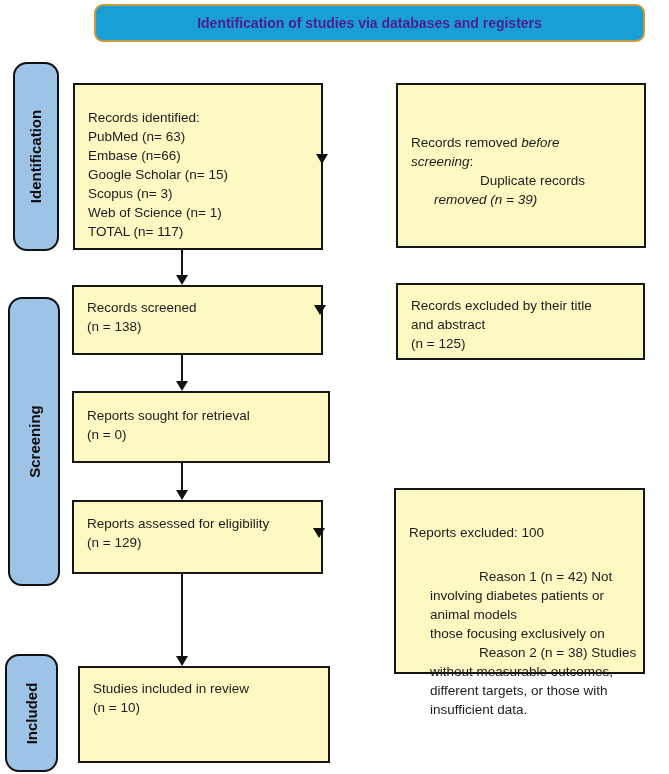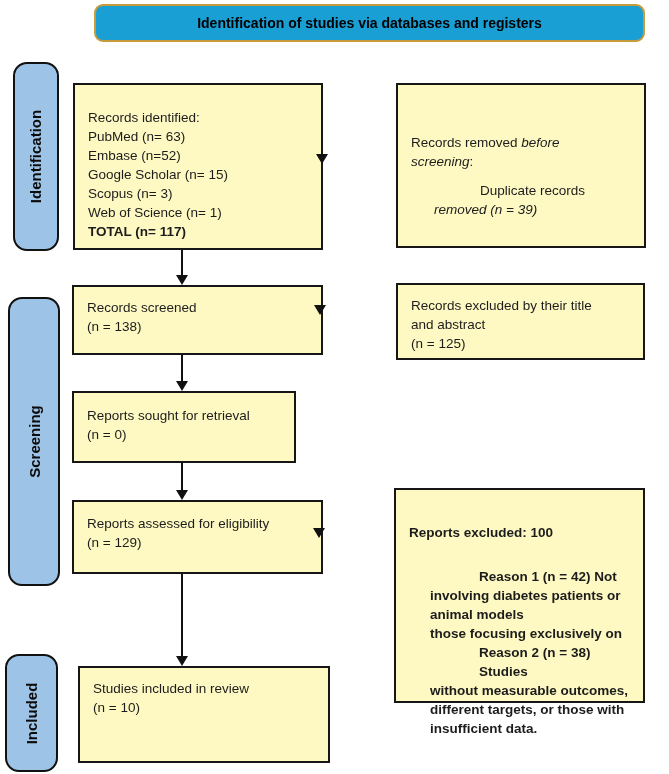--- a/index.html
+++ b/index.html
@@ -5,47 +5,47 @@
   html,body{margin:0;padding:0;background:#fff;}
   .canvas{
     position:relative;width:669px;height:774px;background:#fff;
     font-family:"Liberation Sans",sans-serif;color:#111;overflow:hidden;
   }
   
   .banner{
     position:absolute;left:94px;top:4px;width:551px;height:38px;
     box-sizing:border-box;background:#1A9FD5;border:2px solid #C79A3C;border-radius:9px;
     display:flex;align-items:center;justify-content:center;
-    font-weight:bold;font-size:14px;color:#000000;
+    font-weight:bold;font-size:14px;color:#4c1d95;
   }
   
   .stage{
     position:absolute;box-sizing:border-box;background:#9DC3E6;
     border:2.5px solid #111;border-radius:14px;
     display:flex;align-items:center;justify-content:center;
   }
   .stage .vtext{transform:rotate(-90deg);white-space:nowrap;font-weight:bold;font-size:15px;color:#0b0b0b;}
   #stage-identification{left:13px;top:62px;width:46px;height:189px;}
   #stage-screening{left:8px;top:297px;width:52px;height:289px;}
   #stage-included{left:5px;top:654px;width:53px;height:118px;}
   
   .fbox{
     position:absolute;box-sizing:border-box;background:#fef9c3;
     border:2.5px solid #161616;font-size:13.5px;line-height:19px;color:#1c1c1c;
   }
   #box1{left:73px;top:83px;width:250px;height:167px;padding:23px 8px 0 13px;}
   #box2{left:72px;top:285px;width:251px;height:70px;padding:11px 8px 0 13px;}
-  #box3{left:72px;top:391px;width:224px;height:72px;padding:13px 8px 0 13px;}
+  #box3{left:72px;top:391px;width:258px;height:72px;padding:13px 8px 0 13px;}
   #box4{left:72px;top:500px;width:251px;height:74px;padding:12px 8px 0 13px;}
   #box5{left:78px;top:666px;width:252px;height:97px;padding:11px 8px 0 13px;}
   #rbox1{left:396px;top:83px;width:250px;height:165px;padding:48px 6px 0 13px;}
   #rbox2{left:396px;top:283px;width:249px;height:77px;padding:11px 6px 0 13px;}
-  #rbox3{left:394px;top:488px;width:251px;height:215px;padding:33px 6px 0 13px;font-weight:bold;}
-  .b{font-weight:bold;}
-  .ind-a{padding-left:69px;margin-top:10px;}   
+  #rbox3{left:394px;top:488px;width:251px;height:186px;padding:33px 6px 0 13px;}
+  .b{font-weight:normal;}
+  .ind-a{padding-left:69px;}   
   .ind-b{padding-left:23px;font-style:italic;}   
   .reasons{padding-left:21px;margin-top:25px;}
   .ind-first{padding-left:49px;} 
   
   .vline{position:absolute;width:2px;background:#111;}
   #conn1{left:181px;top:250px;height:26px;}
   #conn2{left:181px;top:355px;height:27px;}
   #conn3{left:181px;top:463px;height:28px;}
   #conn4{left:181px;top:574px;height:83px;}
   .arrow-down{
@@ -76,21 +76,21 @@
   <div class="stage" id="stage-screening">
     <span class="vtext">Screening</span>
   </div>
   <div class="stage" id="stage-included">
     <span class="vtext">Included</span>
   </div>
 
   <div class="fbox" id="box1">
     <div>Records identified:</div>
     <div>PubMed (n= 63)</div>
-    <div>Embase (n=52)</div>
+    <div>Embase (n=66)</div>
     <div>Google Scholar (n= 15)</div>
     <div>Scopus (n= 3)</div>
     <div>Web of Science (n= 1)</div>
     <div class="b">TOTAL (n= 117)</div>
   </div>
 
   <div class="fbox" id="box2">
     <div>Records screened</div>
     <div>(n = 138)</div>
   </div>

